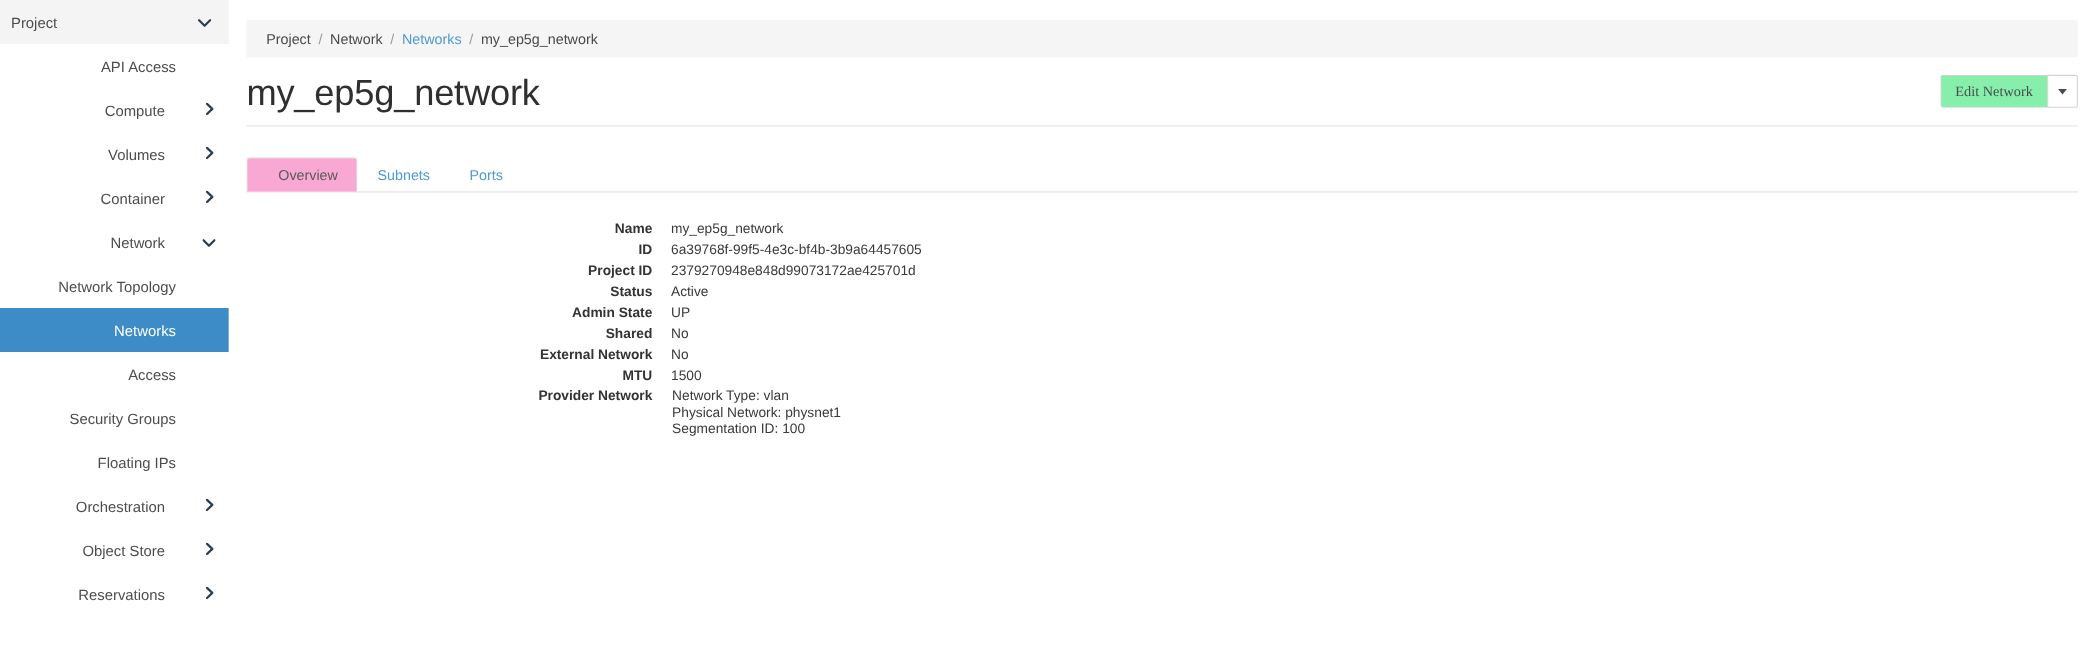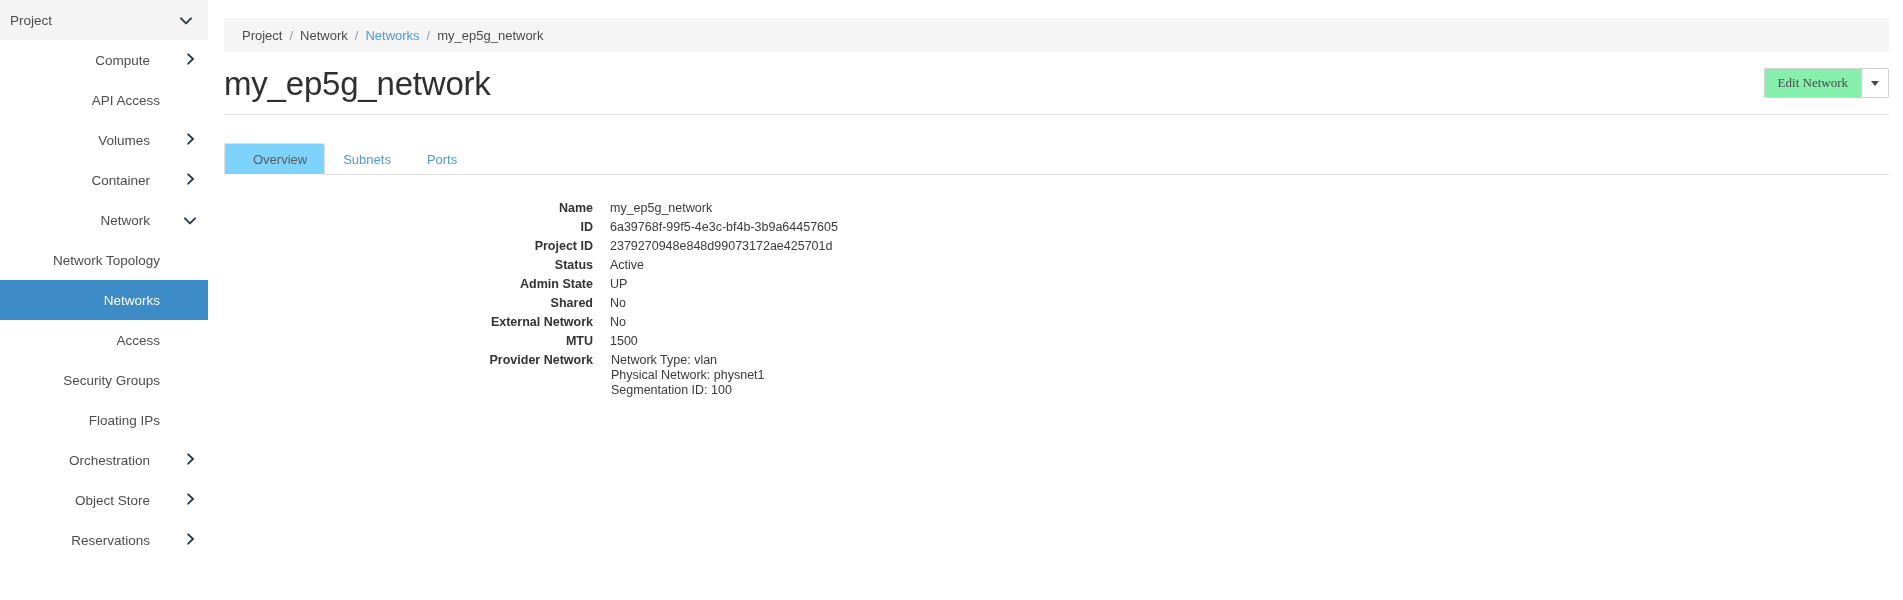--- a/index.html
+++ b/index.html
@@ -220,21 +220,21 @@
     color: #4e9ad4;
     cursor: pointer;
     box-sizing: border-box;
     border: 1px solid transparent;
     border-bottom: none;
     margin-bottom: -1px;
     background: transparent;
   }
   .tab.active {
     color: #5a5a5a;
-    background: #7dd3fc;
+    background: #f9a8d4;
     border: 1px solid #e0e0e0;
     border-bottom: 1px solid #ffffff;
     border-radius: 3px 3px 0 0;
     padding-left: 28px;
   }
 
   
   #detail-list {
     position: absolute;
     left: 0;
@@ -280,28 +280,28 @@
   <nav id="sidebar">
     <div class="nav-section-header">
       <span class="nsh-label">Project</span>
       <span class="nsh-caret">
         <svg width="12" height="8" viewBox="0 0 12 8" aria-hidden="true">
           <path d="M1 1.4 L6 6.4 L11 1.4" fill="none" stroke="#2c3e50" stroke-width="2" stroke-linecap="round" stroke-linejoin="round"></path>
         </svg>
       </span>
     </div>
     <div id="sidebar-items">
-        <div class="nav-item has-caret">
-          <span class="ni-label">Compute</span>
-          <span class="ni-caret"><svg width="10" height="12" viewBox="0 0 10 12" aria-hidden="true">
-              <path d="M2.2 1.4 L7 6 L2.2 10.6" fill="none" stroke="#2c3e50" stroke-width="2" stroke-linecap="round" stroke-linejoin="round"></path>
-            </svg></span>
-        </div>
         <div class="nav-item leaf">
           <span class="ni-label">API Access</span>
+        </div>
+        <div class="nav-item has-caret">
+          <span class="ni-label">Compute</span>
+          <span class="ni-caret"><svg width="10" height="12" viewBox="0 0 10 12" aria-hidden="true">
+              <path d="M2.2 1.4 L7 6 L2.2 10.6" fill="none" stroke="#2c3e50" stroke-width="2" stroke-linecap="round" stroke-linejoin="round"></path>
+            </svg></span>
         </div>
         <div class="nav-item has-caret">
           <span class="ni-label">Volumes</span>
           <span class="ni-caret"><svg width="10" height="12" viewBox="0 0 10 12" aria-hidden="true">
               <path d="M2.2 1.4 L7 6 L2.2 10.6" fill="none" stroke="#2c3e50" stroke-width="2" stroke-linecap="round" stroke-linejoin="round"></path>
             </svg></span>
         </div>
         <div class="nav-item has-caret">
           <span class="ni-label">Container</span>
           <span class="ni-caret"><svg width="10" height="12" viewBox="0 0 10 12" aria-hidden="true">

